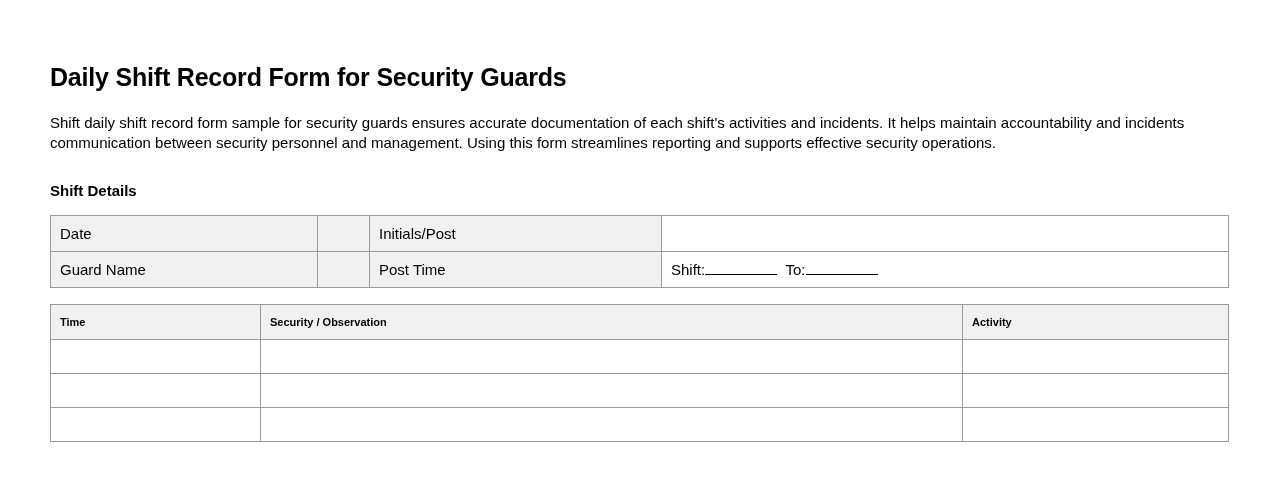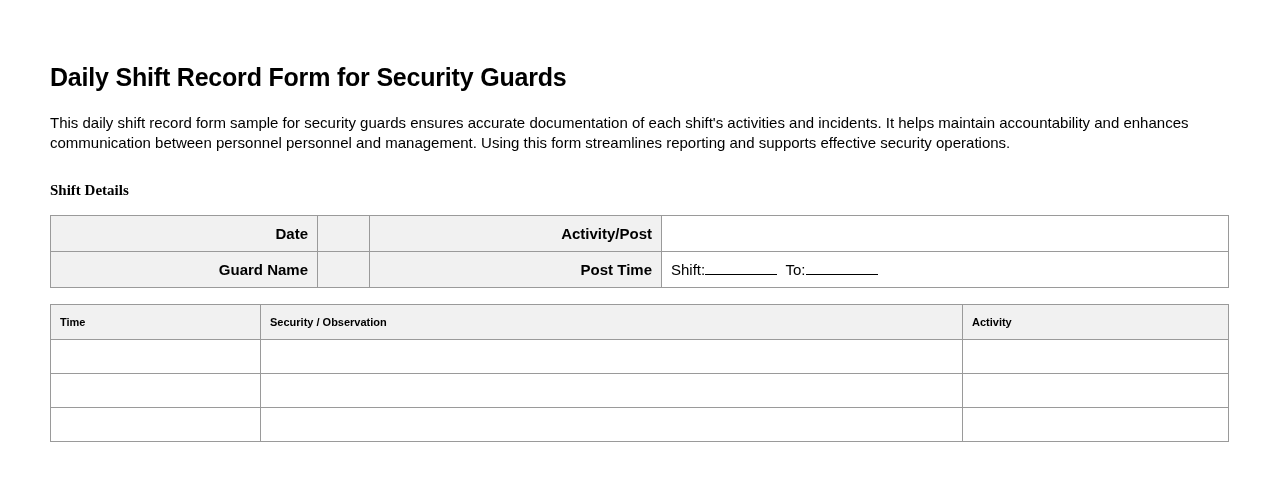--- a/index.html
+++ b/index.html
@@ -30,39 +30,37 @@
     font-size: 15px;
     line-height: 1.35;
     margin: 21px 0 0 0;
     max-width: 1180px;
   }
   p.intro b { font-weight: normal; }
   h2.section-title {
     font-size: 15px;
     font-weight: bold;
     margin: 28px 0 0 0;
-    font-family: Liberation Serif, serif;
   }
   table.form-table {
     border-collapse: collapse;
     width: 1178px;
     margin-top: 16px;
     table-layout: fixed;
   }
   table.form-table td {
     border: 1px solid #9a9a9a;
     height: 35px;
     padding: 0 9px;
     font-size: 15px;
     vertical-align: middle;
   }
   td.label-cell {
     background: #f1f1f1;
-    font-weight: bold;
-    text-align: right;
+    font-weight: normal;
   }
   td.blank-cell {
     background: #ffffff;
   }
   td.shaded-blank {
     background: #f1f1f1;
   }
   .fromto {
     font-size: 15px;
     white-space: nowrap;
@@ -97,36 +95,36 @@
     background: #ffffff;
   }
 </style>
 </head>
 <body>
 
 <div class="page">
 
   <h1 class="doc-title">Daily Shift Record Form for Security Guards</h1>
 
-  <p class="intro"><span>This </span><b>daily shift record form</b><span> sample for security guards ensures accurate documentation of each shift's activities and incidents. It helps maintain accountability and enhances communication between personnel personnel and management. Using this form streamlines reporting and supports effective security operations.</span></p>
+  <p class="intro"><span>Shift </span><b>daily shift record form</b><span> sample for security guards ensures accurate documentation of each shift's activities and incidents. It helps maintain accountability and incidents communication between security personnel and management. Using this form streamlines reporting and supports effective security operations.</span></p>
 
   <h2 class="section-title">Shift Details</h2>
 
   <table class="form-table">
     <colgroup>
       <col style="width:267px">
       <col style="width:52px">
       <col style="width:292px">
       <col style="width:567px">
     </colgroup>
     <tbody>
       <tr>
         <td class="label-cell">Date</td>
         <td class="shaded-blank"></td>
-        <td class="label-cell">Activity/Post</td>
+        <td class="label-cell">Initials/Post</td>
         <td class="blank-cell"></td>
       </tr>
       <tr>
         <td class="label-cell">Guard Name</td>
         <td class="shaded-blank"></td>
         <td class="label-cell">Post Time</td>
         <td class="blank-cell">
           <span class="fromto"><span>Shift:</span><span class="blank-line"></span>&nbsp;&nbsp;<span>To:</span><span class="blank-line"></span></span>
         </td>
       </tr>

